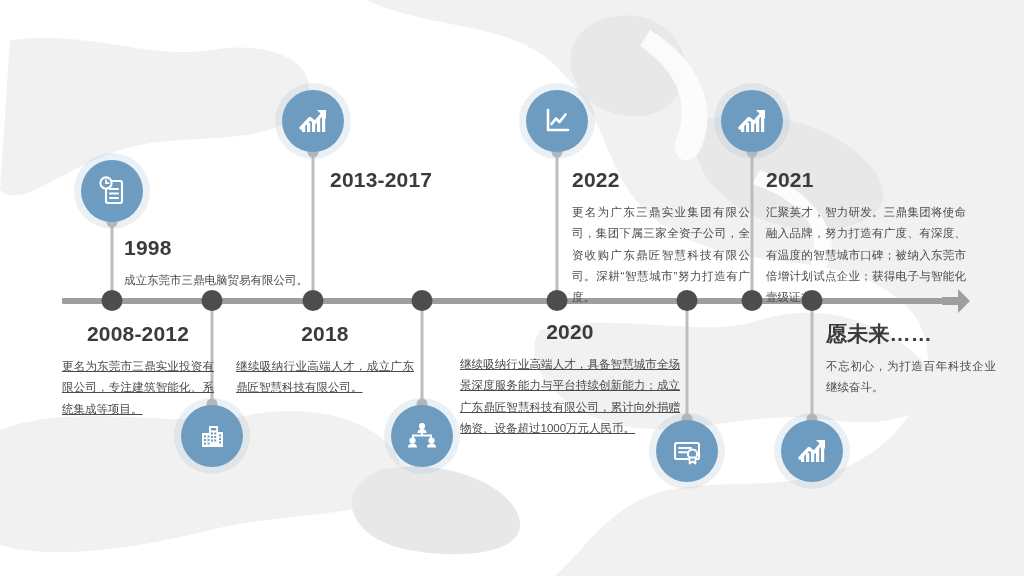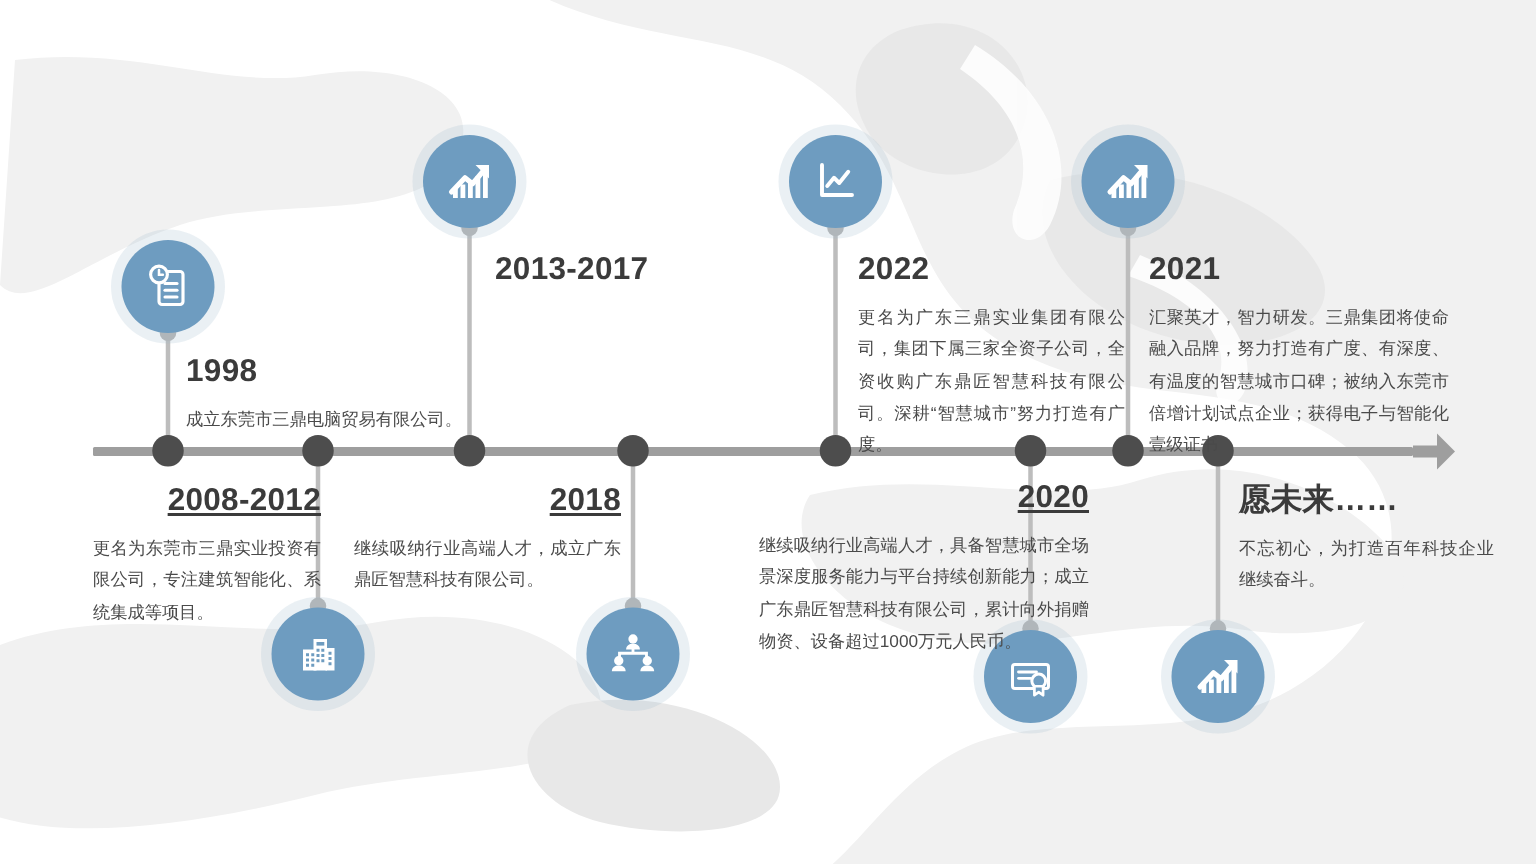--- a/index.html
+++ b/index.html
@@ -87,22 +87,22 @@
     line-height: 1.1;
     margin-bottom: 11px;
     white-space: nowrap;
   }
   .entry .desc {
     font-size: 11.5px;
     color: #4a4a4a;
     line-height: 1.85;
     text-align: justify;
   }
-  .align-right .year { text-align: right; text-decoration: underline; }
-  .align-right .desc { text-align: justify; }
+  .align-right .year { text-align: center; }
+  .align-right .desc { text-align: justify; text-decoration: underline; }
 </style>
 </head>
 <body>
 
 <div id="stage">
 
   <svg id="bg" viewBox="0 0 1024 576" preserveAspectRatio="none">
     <rect width="1024" height="576" fill="#ffffff"></rect>
     <g fill="#f1f1f1">
       <path d="M 330 -20 C 420 40, 500 10, 560 70 C 620 130, 600 200, 690 240
@@ -300,21 +300,21 @@
   <div class="entry align-right" style="left:236px; top:322px; width:178px;">
     <div class="year">2018</div>
     <div class="desc">继续吸纳行业高端人才，成立广东鼎匠智慧科技有限公司。</div>
   </div>
 
   <div class="entry" style="left:572px; top:168px; width:178px;">
     <div class="year">2022</div>
     <div class="desc">更名为广东三鼎实业集团有限公司，集团下属三家全资子公司，全资收购广东鼎匠智慧科技有限公司。深耕“智慧城市”努力打造有广度。</div>
   </div>
 
-  <div class="entry align-right" style="left:460px; top:320px; width:220px;margin-left:46px;">
+  <div class="entry align-right" style="left:460px; top:320px; width:220px;">
     <div class="year">2020</div>
     <div class="desc">继续吸纳行业高端人才，具备智慧城市全场景深度服务能力与平台持续创新能力；成立广东鼎匠智慧科技有限公司，累计向外捐赠物资、设备超过1000万元人民币。</div>
   </div>
 
   <div class="entry" style="left:766px; top:168px; width:200px;">
     <div class="year">2021</div>
     <div class="desc">汇聚英才，智力研发。三鼎集团将使命融入品牌，努力打造有广度、有深度、有温度的智慧城市口碑；被纳入东莞市倍增计划试点企业；获得电子与智能化壹级证书</div>
   </div>
 
   <div class="entry" style="left:826px; top:322px; width:170px;">

